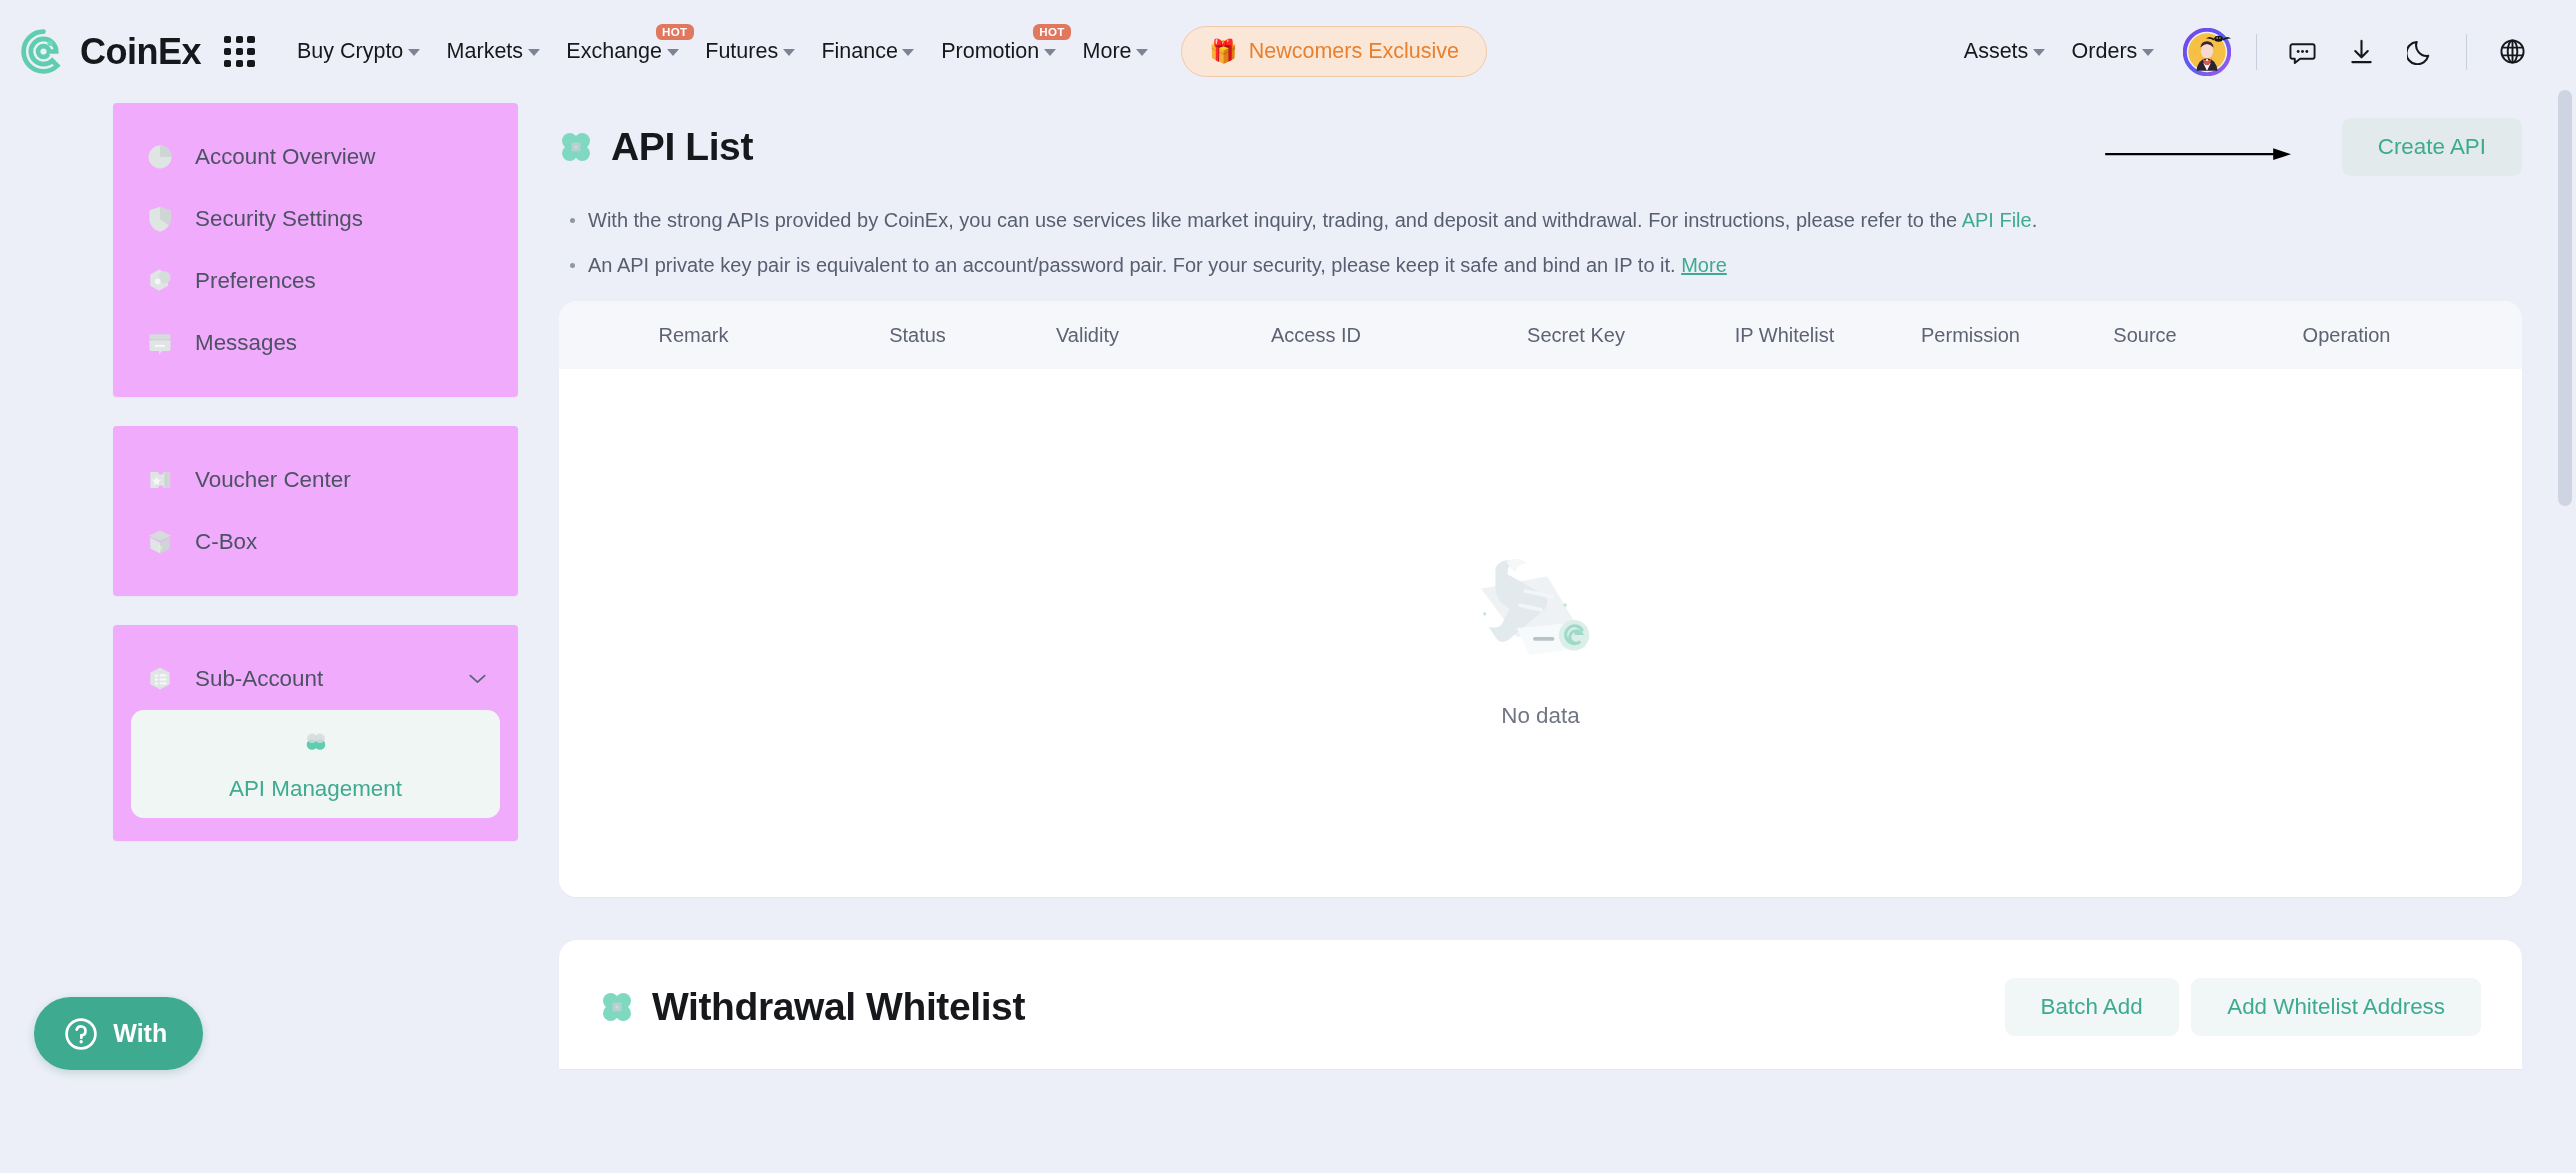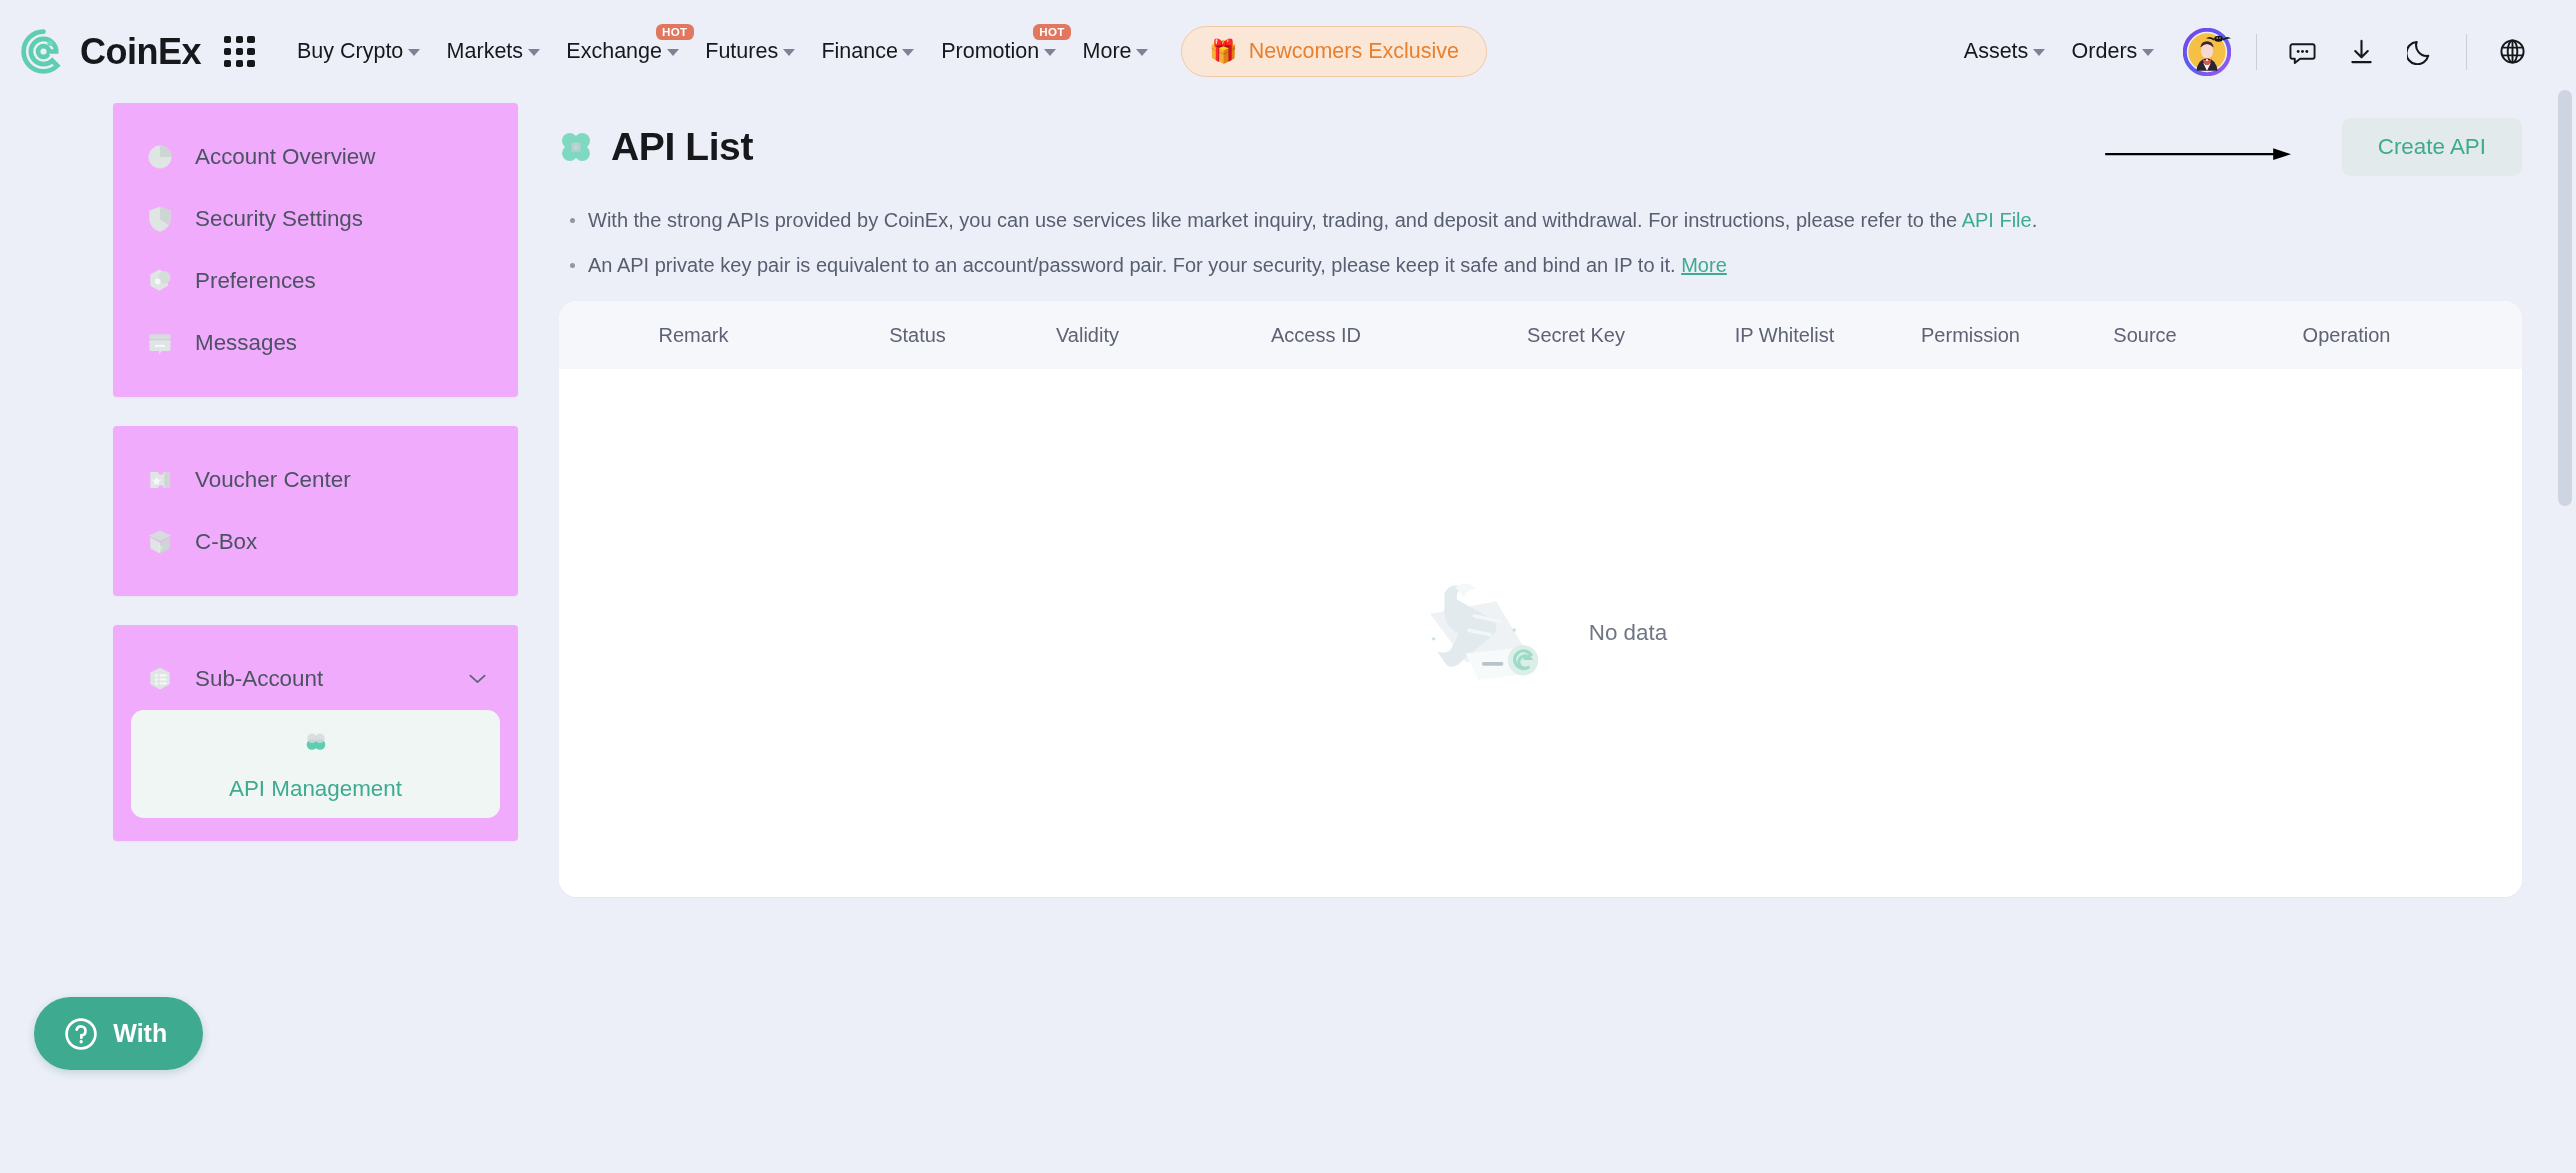--- a/index.html
+++ b/index.html
@@ -235,21 +235,21 @@
   }
   .thead .th {
     font-size: 20px;
     color: #5d6374;
     text-align: center;
     white-space: nowrap;
   }
   .tbody-empty {
     height: 528px;
     display: flex;
-    flex-direction: row;
+    flex-direction: column;
     align-items: center;
     justify-content: center;
     gap: 23px;
     background: #fff;
   }
   .empty-art { width: 152px; height: 143px; }
   .empty-text { font-size: 22.4px; color: #707683; }
 
   .whitelist-card {
     background: #fff;
@@ -599,20 +599,36 @@
           <rect x="76" y="112" width="24" height="4" rx="2" fill="#b9c4c9"></rect>
           <circle cx="122" cy="110" r="17" fill="#dbeee8"></circle>
           <path d="M131 104 a10 10 0 1 0 -2 13 a7 7 0 1 1 1 -9 h-6" fill="none" stroke="#9ddbc8" stroke-width="3.4" stroke-linecap="round"></path>
           <circle cx="112" cy="76" r="2" fill="#bfe4da"></circle>
           <circle cx="22" cy="86" r="1.8" fill="#bfe4da"></circle>
         </svg>
         <div class="empty-text">No data</div>
       </div>
     </div>
 
+    <div class="whitelist-card">
+      <div class="sec-head" style="margin-top:0">
+        <svg class="sec-dots" viewBox="0 0 38 38">
+          <circle cx="12" cy="12" r="8.6" fill="#7fd8c0"></circle>
+          <circle cx="26" cy="12" r="8.6" fill="#7fd8c0"></circle>
+          <circle cx="12" cy="26" r="8.6" fill="#7fd8c0"></circle>
+          <circle cx="26" cy="26" r="8.6" fill="#7fd8c0"></circle>
+          <rect x="14" y="14" width="10" height="10" fill="#c9cfd8" opacity="0.75"></rect>
+        </svg>
+        <div class="sec-title">Withdrawal Whitelist</div>
+        <div class="head-actions">
+          <button class="ghost-btn pale">Batch Add</button>
+          <button class="ghost-btn pale">Add Whitelist Address</button>
+        </div>
+      </div>
+    </div>
 
   </div>
 </div>
 
 <div class="help-fab">
   <svg class="qmark" viewBox="0 0 40 40">
     <circle cx="20" cy="20" r="16" fill="none" stroke="#fff" stroke-width="3"></circle>
     <path d="M15.2 15.2 a5 5 0 1 1 5.2 6.4 v2.6" fill="none" stroke="#fff" stroke-width="3" stroke-linecap="round"></path>
     <circle cx="20.2" cy="28.6" r="1.9" fill="#fff"></circle>
   </svg>

